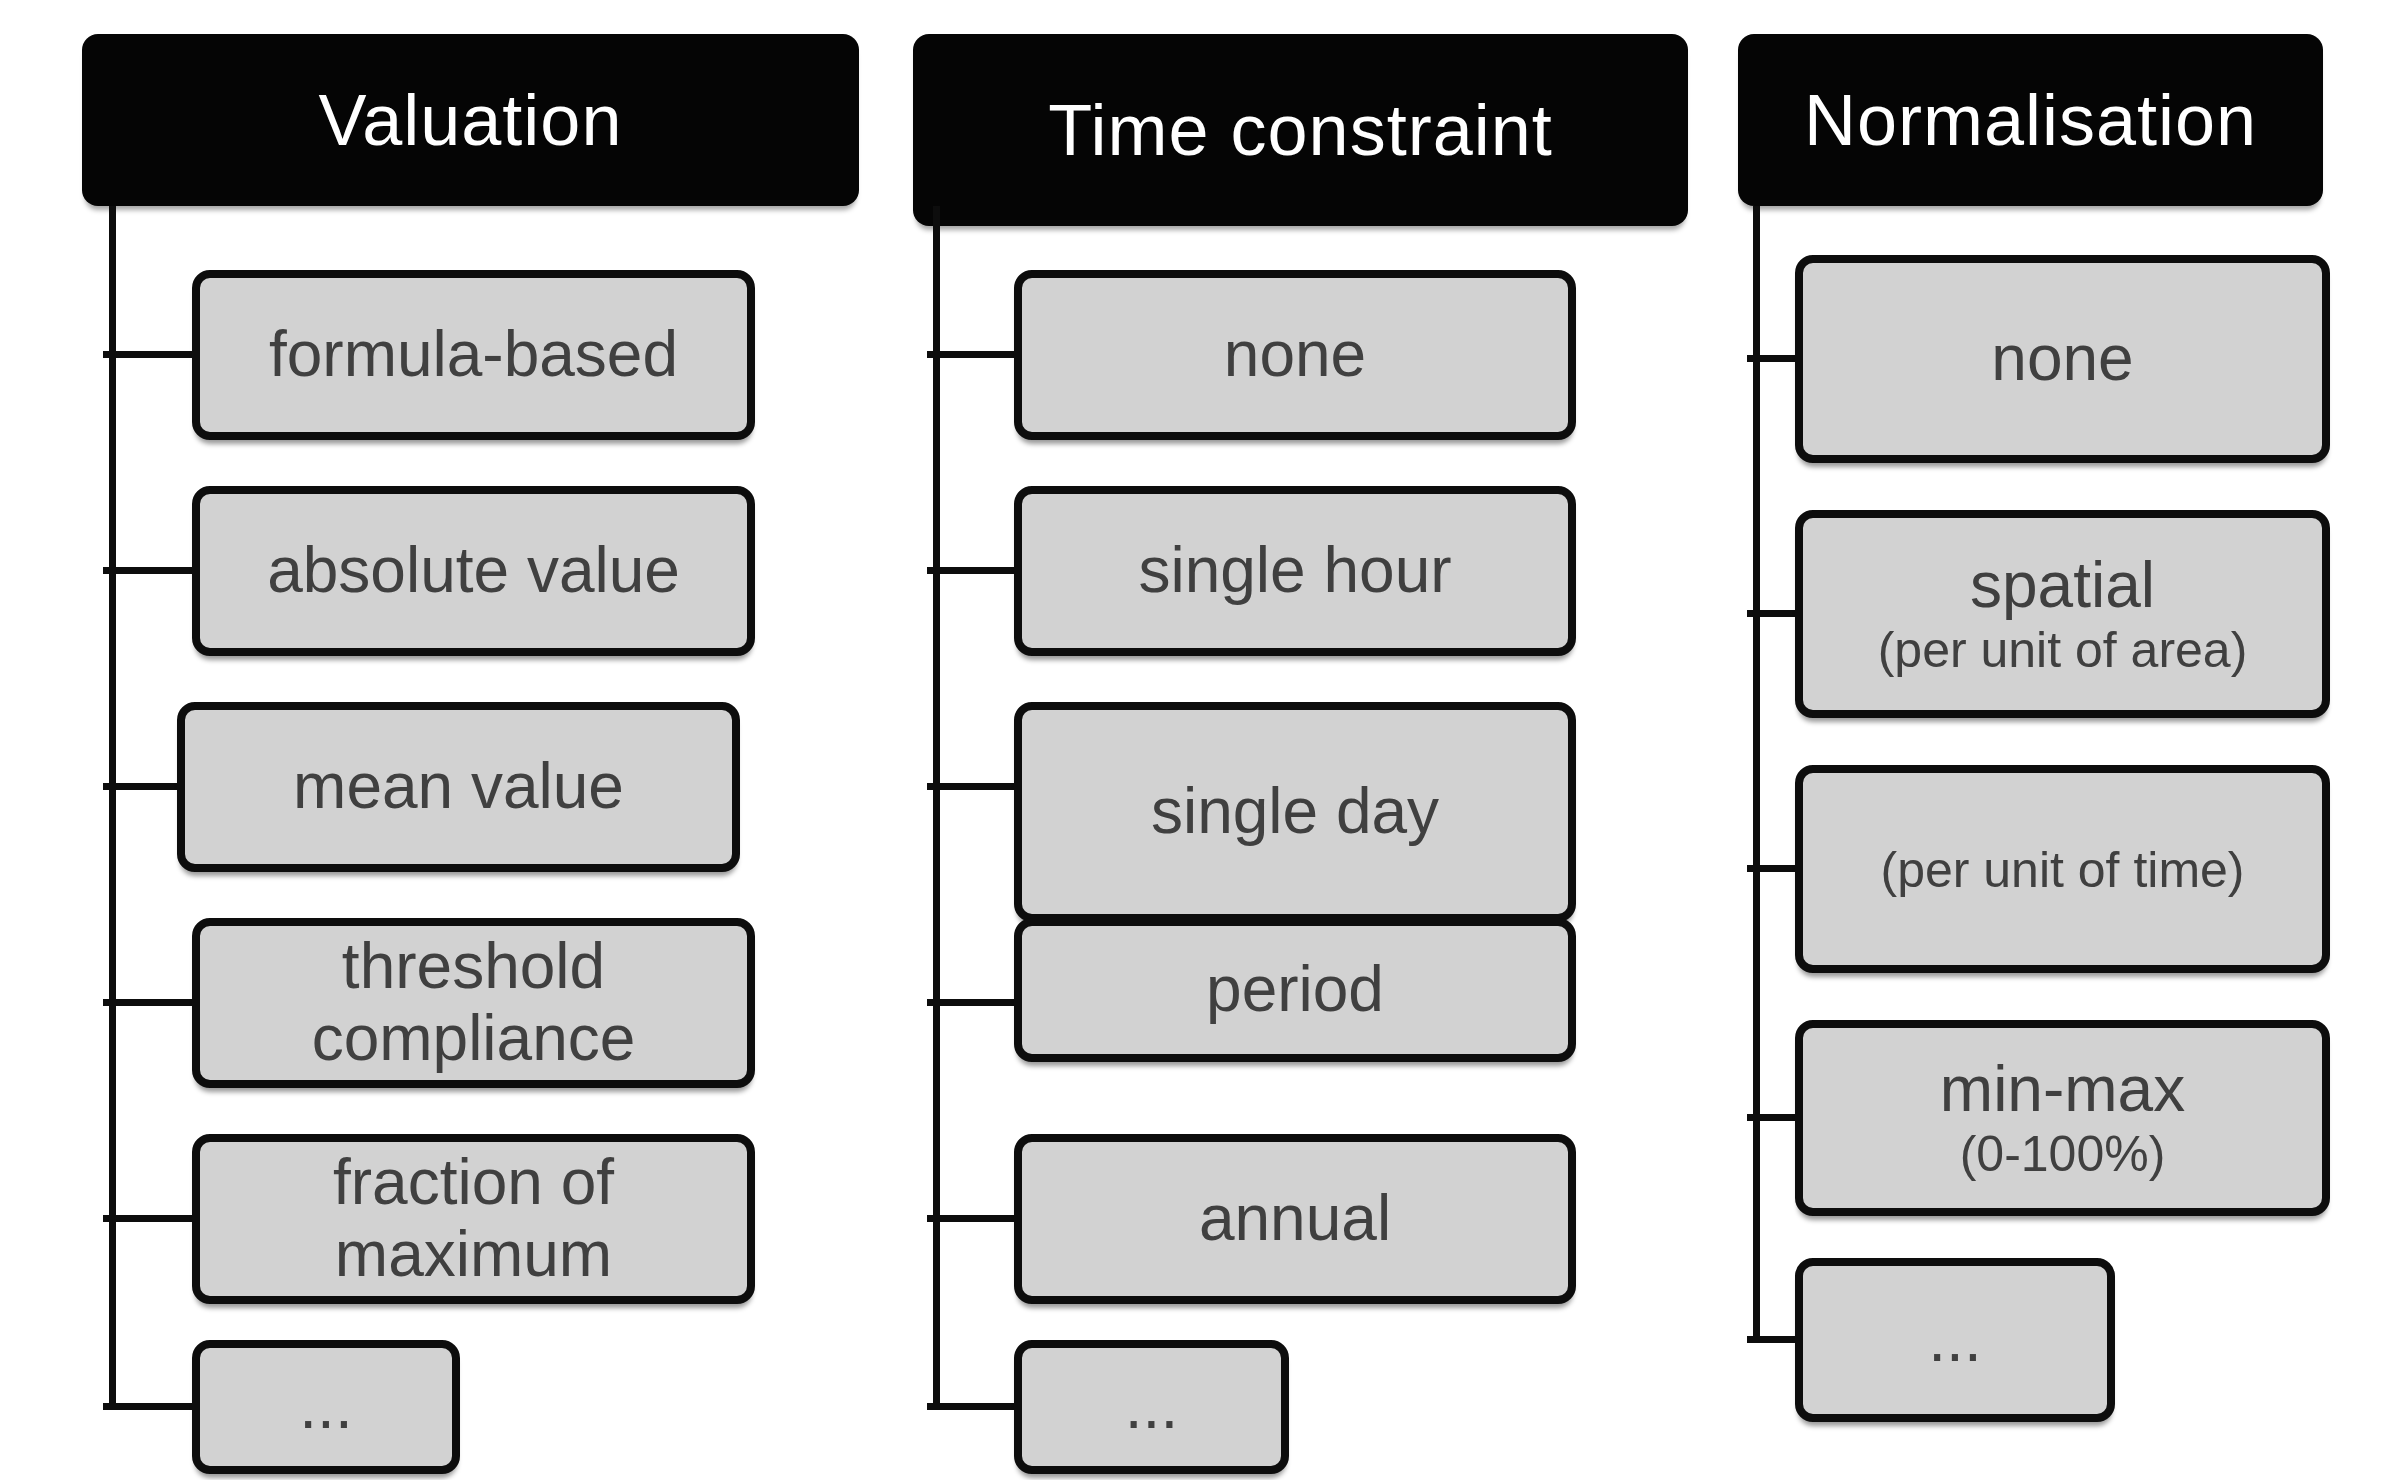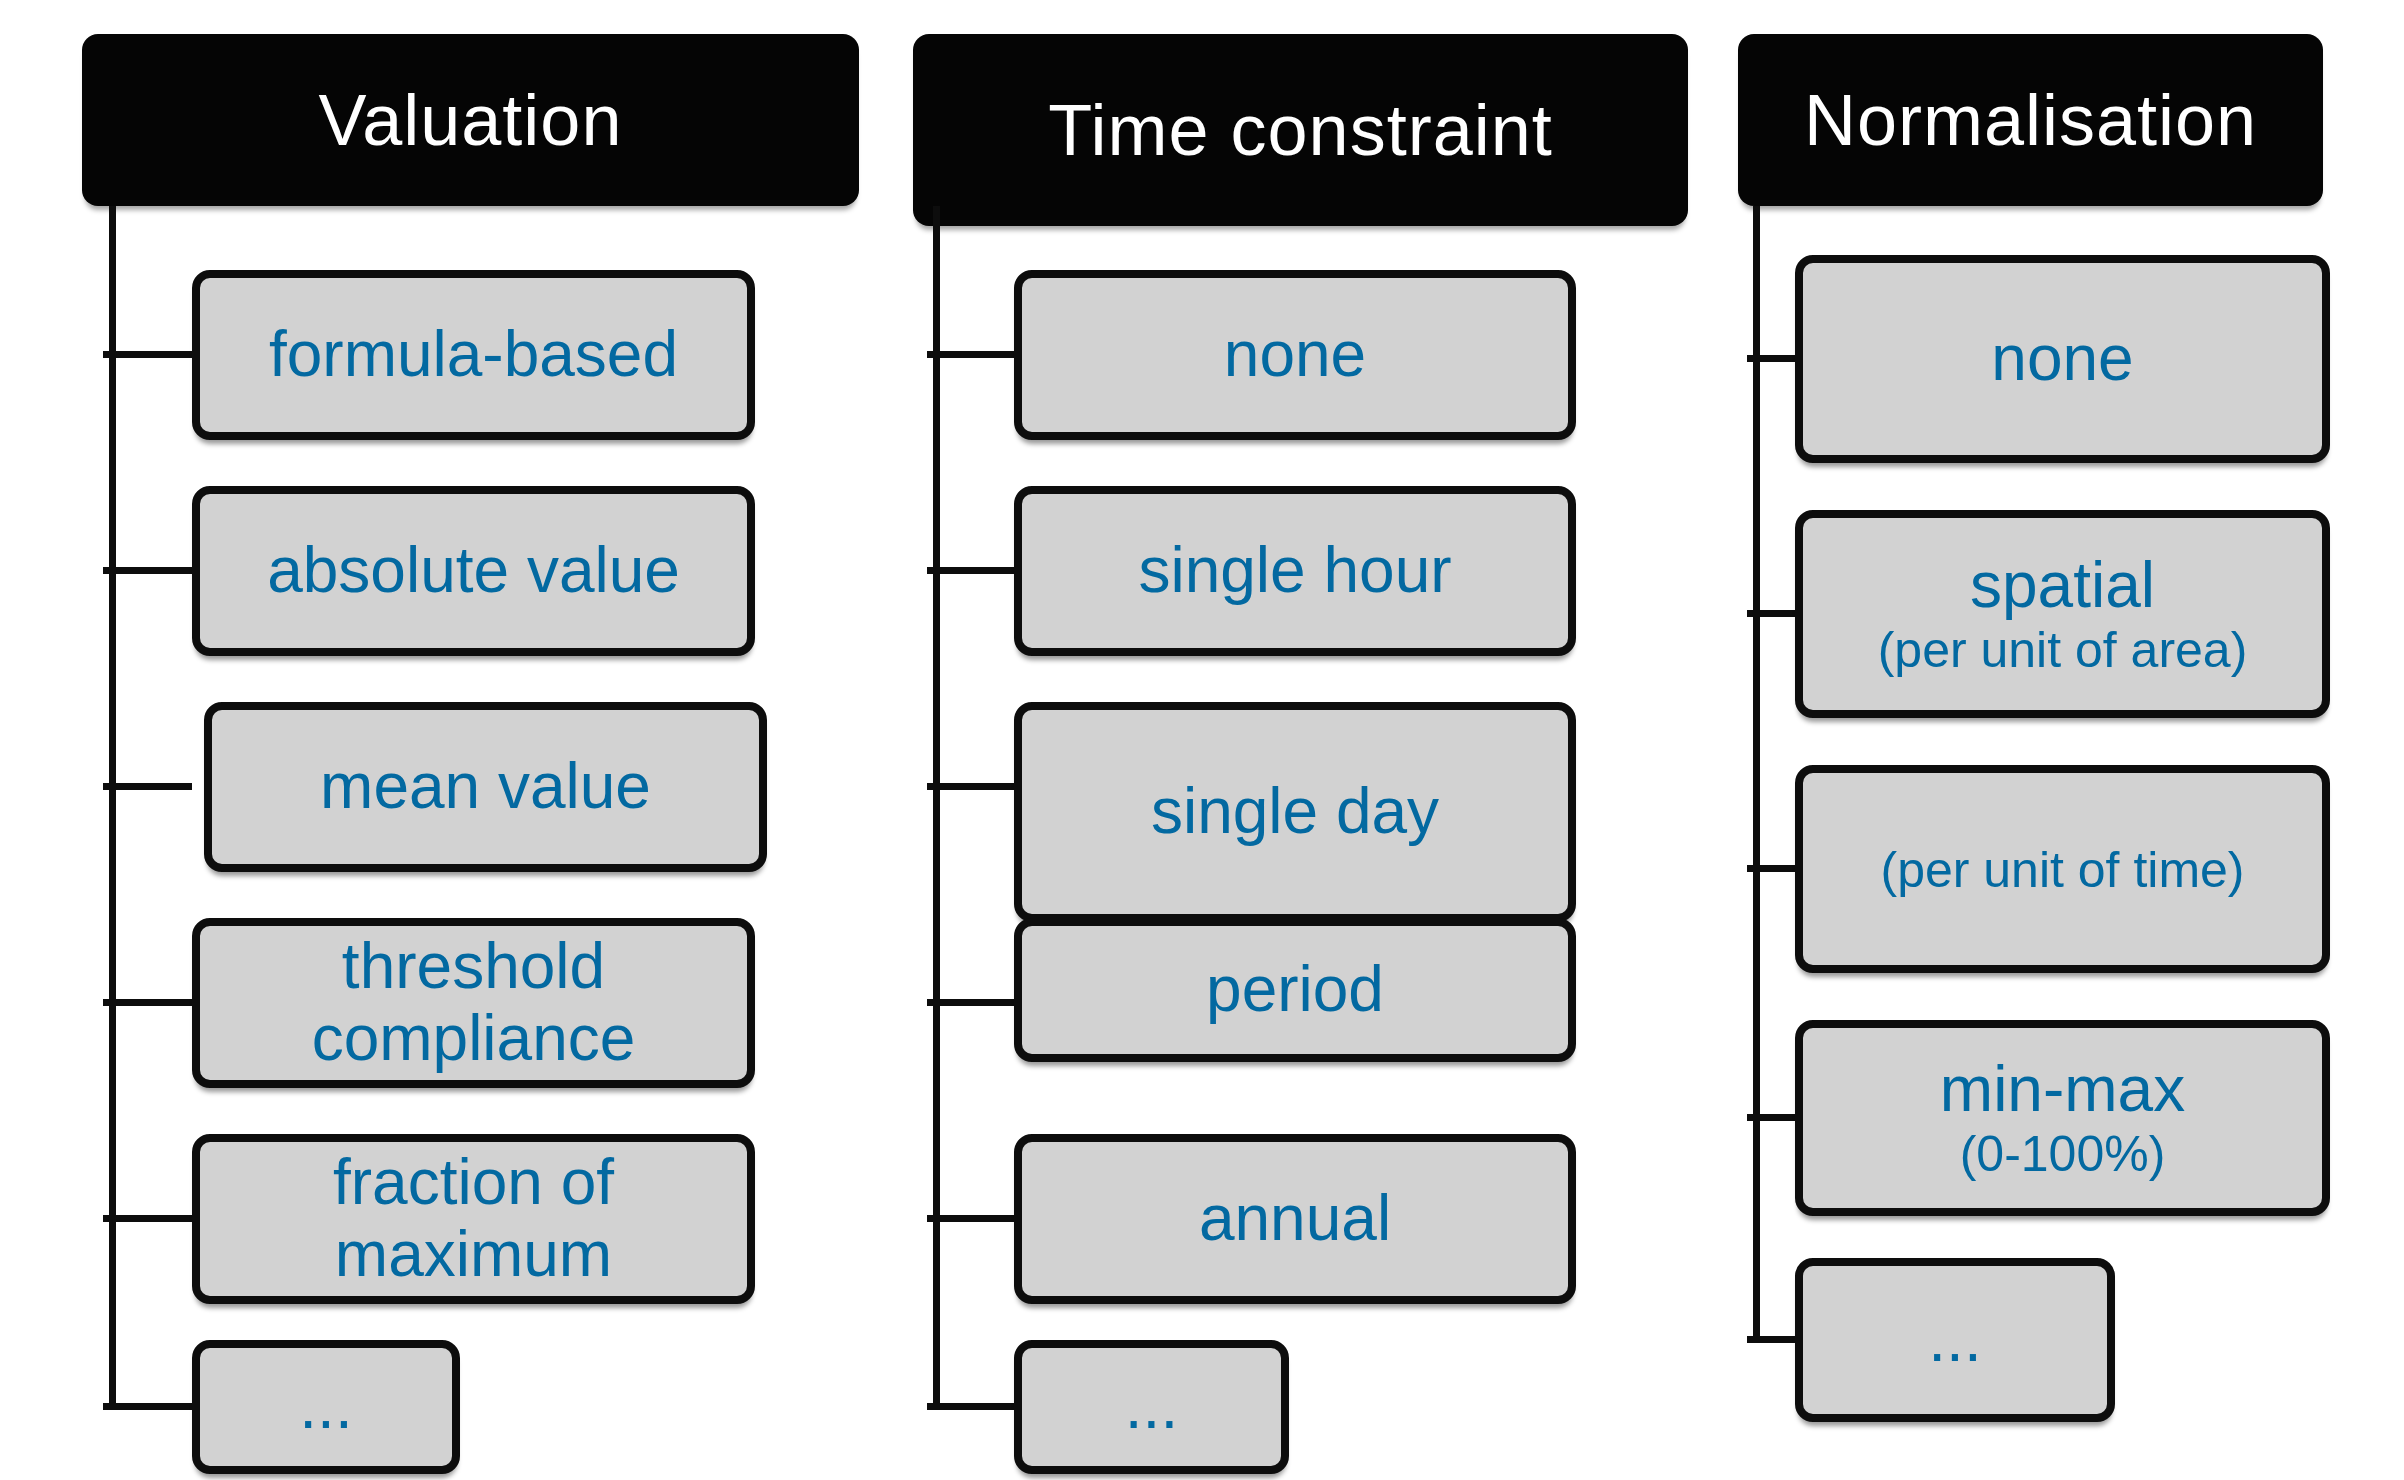--- a/index.html
+++ b/index.html
@@ -21,21 +21,21 @@
     box-shadow:0 7px 5px -3px rgba(0,0,0,0.35);
     margin-left:43px;
   }
   .box{
     position:absolute;
     background:#d2d2d2;
     border:8px solid #0d0d0d;
     border-radius:18px;
     box-sizing:border-box;
     display:flex;flex-direction:column;justify-content:center;
-    color:#0369a1;
+    color:#404040;
     box-shadow:0 7px 5px -3px rgba(0,0,0,0.4);
   }
   .lbl{
     font-size:64px;
     line-height:1.12;
     text-align:center;
     white-space:pre-line;
   }
   .sublbl{
     font-size:50px;
@@ -65,21 +65,21 @@
   <div class="hline" style="left:103px;top:999px;width:89px"></div>
   <div class="hline" style="left:103px;top:1215px;width:89px"></div>
   <div class="hline" style="left:103px;top:1403px;width:89px"></div>
 
   <div class="box" style="left:192px;top:270px;width:563px;height:170px">
     <span class="lbl">formula-based</span>
   </div>
   <div class="box" style="left:192px;top:486px;width:563px;height:170px">
     <span class="lbl">absolute value</span>
   </div>
-  <div class="box" style="left:204px;top:702px;width:563px;height:170px">
+  <div class="box" style="left:177px;top:702px;width:563px;height:170px">
     <span class="lbl">mean value</span>
   </div>
   <div class="box" style="left:192px;top:918px;width:563px;height:170px">
     <span class="lbl">threshold
 compliance</span>
   </div>
   <div class="box" style="left:192px;top:1134px;width:563px;height:170px">
     <span class="lbl">fraction of
 maximum</span>
   </div>

